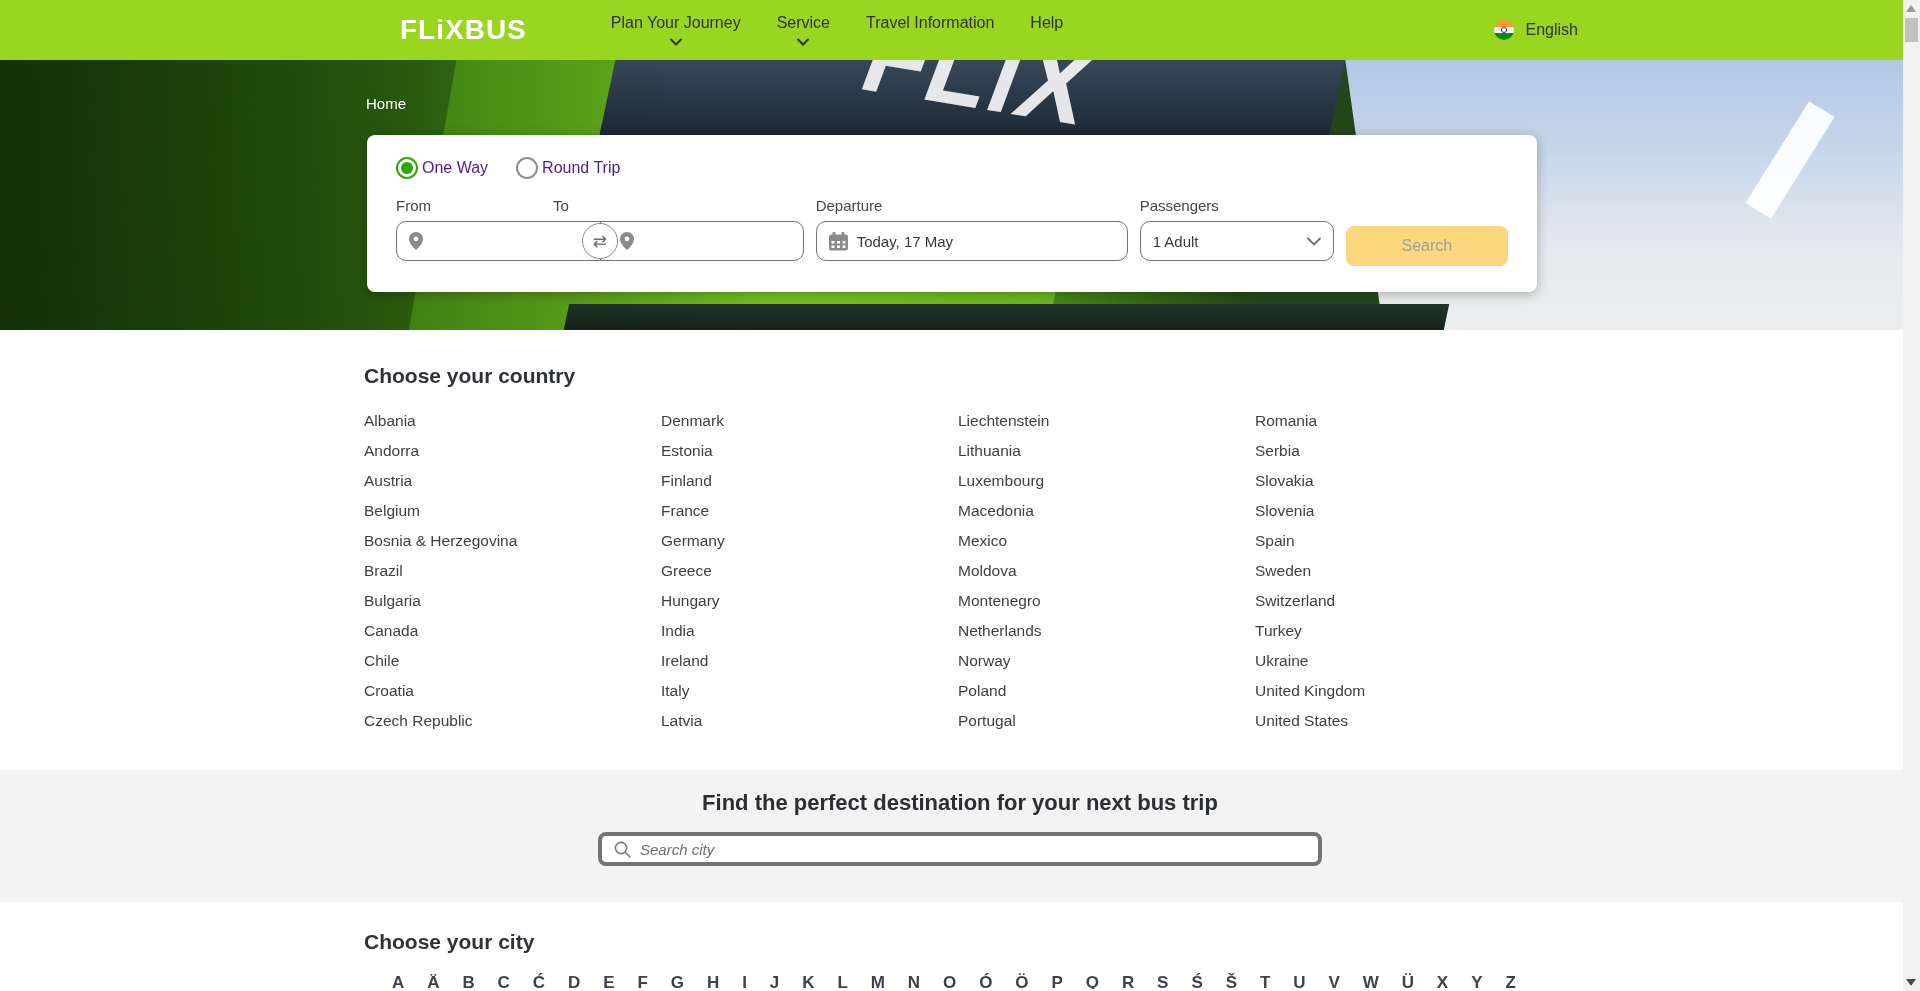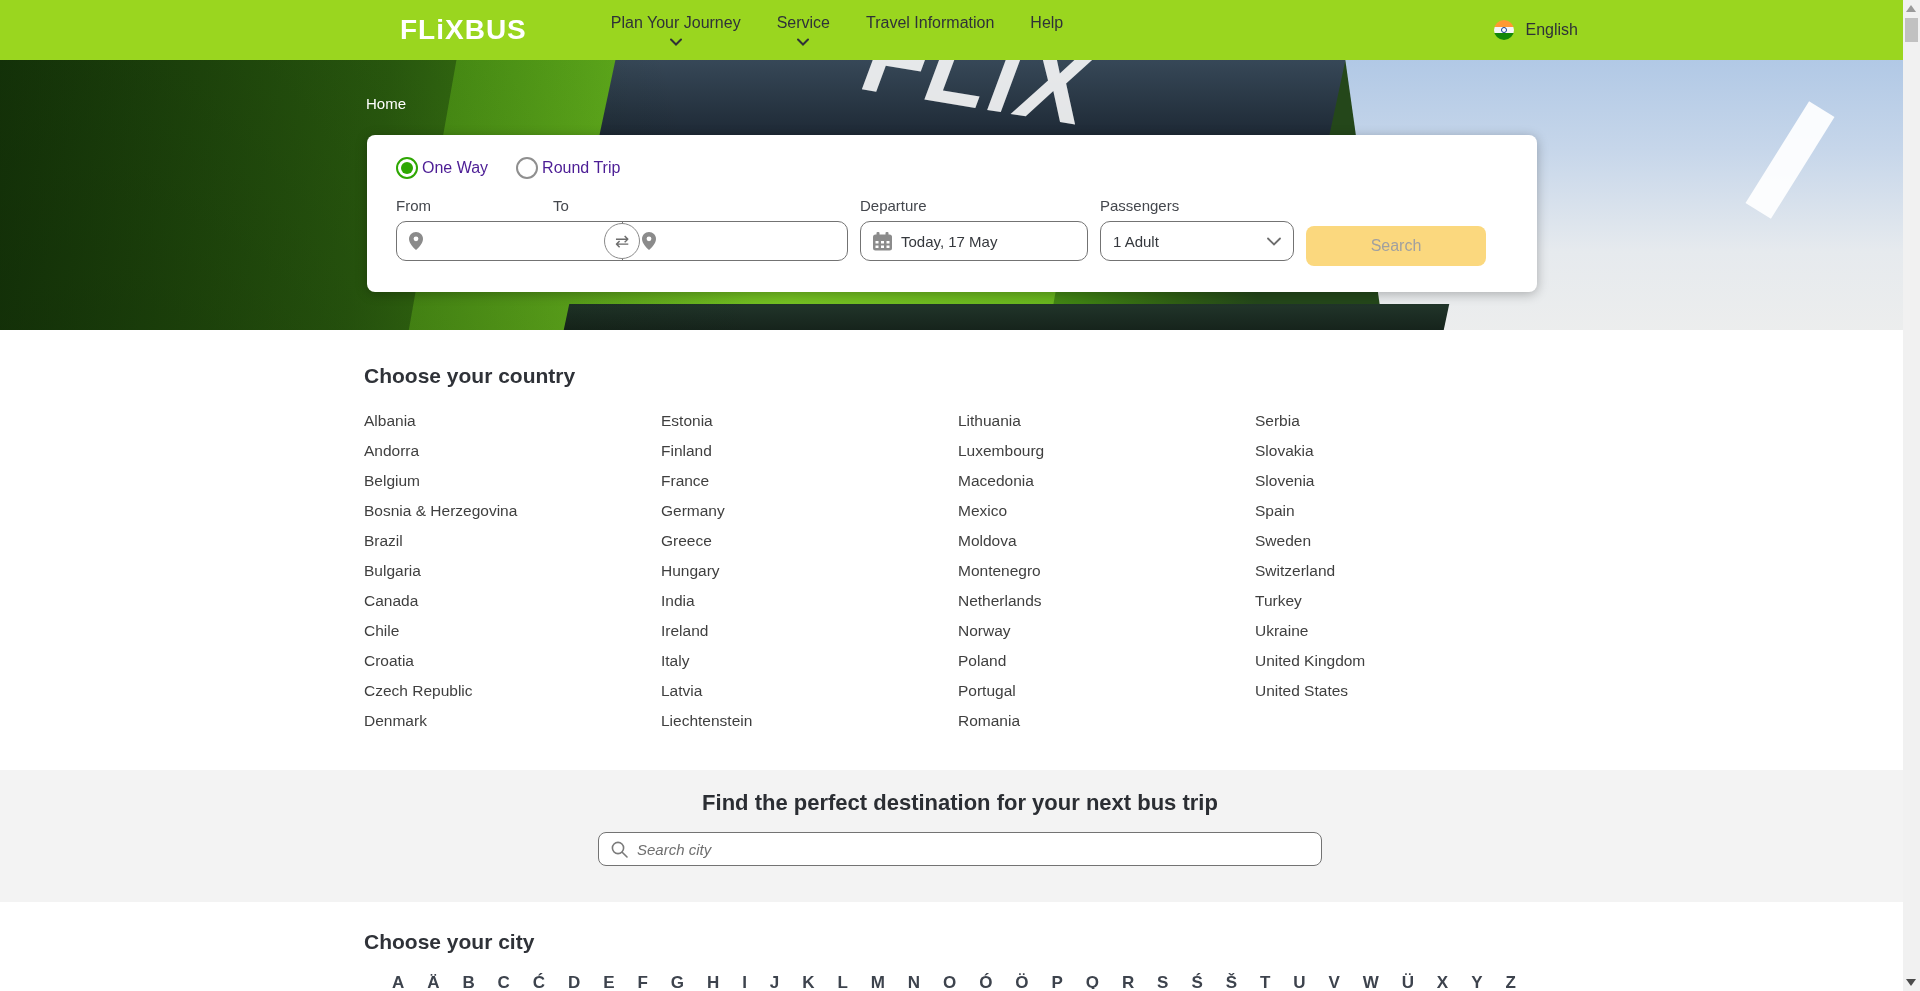--- a/index.html
+++ b/index.html
@@ -58,37 +58,37 @@
   .fromto-box { height:40px; border:1px solid #737373; border-radius:10px; display:flex; position:relative; background:#fff; }
   .half { flex:1; display:flex; align-items:center; padding-left:12px; gap:8px; cursor:text; }
   .half input { border:none; outline:none; width:140px; font-size:15px; font-family:inherit; }
   .half.to { padding-left:28px; }
   .divline { position:absolute; left:50%; top:0; width:1px; height:100%; background:#737373; }
   .swap { position:absolute; left:50%; top:50%; transform:translate(-50%,-50%); width:36px; height:36px;
           background:#fff; border:1px solid #8a8a8a; border-radius:50%; display:flex; align-items:center;
           justify-content:center; color:#6d6d6d; font-size:17px; cursor:pointer; z-index:2; }
   .inputbox { height:40px; border:1px solid #737373; border-radius:10px; display:flex; align-items:center;
               padding:0 12px; gap:9px; font-size:15px; color:#35383d; background:#fff; cursor:pointer; }
-  .dep { width:228px; }
+  .dep { width:312px; }
   .pax { width:194px; }
   .pax .chev-sel { margin-left:auto; }
   .search-btn { width:180px; height:40px; margin-top:29px; border:none; border-radius:8px;
                 background:#FBD87E; color:#A0A0A0; font-size:16px; font-family:inherit; cursor:pointer; }
 
   
   .countries { padding-top:34px; padding-bottom:34px; }
   .sec-title { font-size:21px; font-weight:bold; color:#2f3238; }
   .country-grid { margin-top:18px; display:grid; grid-template-rows:repeat(11,30px);
                   grid-auto-flow:column; grid-auto-columns:297px; }
   .country { font-size:15.5px; color:#3f3f3f; display:flex; align-items:center; cursor:pointer; }
 
   
   .finder { height:132px; background:#F3F3F3; text-align:center; padding-top:20px; }
   .finder h2 { font-size:22px; font-weight:bold; color:#2b2e33; }
-  .city-search { margin:16px auto 0; width:724px; height:34px; background:#fff; border:1px solid #737373;
+  .city-search { margin:16px auto 0; width:724px; height:34px; background:#fff; border:4px solid #737373;
                  border-radius:8px; display:flex; align-items:center; padding:0 12px; gap:9px; }
   .city-search input { border:none; outline:none; flex:1; font-size:15px; font-style:italic;
                        color:#555; font-family:inherit; background:transparent; }
   .city-search input::placeholder { color:#6f6f6f; }
 
   
   .cities { padding-top:28px; }
   .alpha-row { margin-top:19px; margin-left:28px; width:1124px; height:16px; overflow:hidden;
                display:flex; justify-content:space-between; }
   .alpha { font-size:17px; font-weight:bold; color:#3d434d; line-height:20px; cursor:pointer; }
@@ -223,20 +223,21 @@
       <button class="search-btn">Search</button>
     </div>
   </div>
 </div>
 
 <section class="countries container">
   <h2 class="sec-title">Choose your country</h2>
   <div class="country-grid">
       <div class="country">Albania</div>
       <div class="country">Andorra</div>
+      <div class="country">Austria</div>
       <div class="country">Belgium</div>
       <div class="country">Bosnia &amp; Herzegovina</div>
       <div class="country">Brazil</div>
       <div class="country">Bulgaria</div>
       <div class="country">Canada</div>
       <div class="country">Chile</div>
       <div class="country">Croatia</div>
       <div class="country">Czech Republic</div>
       <div class="country">Denmark</div>
       <div class="country">Estonia</div>

